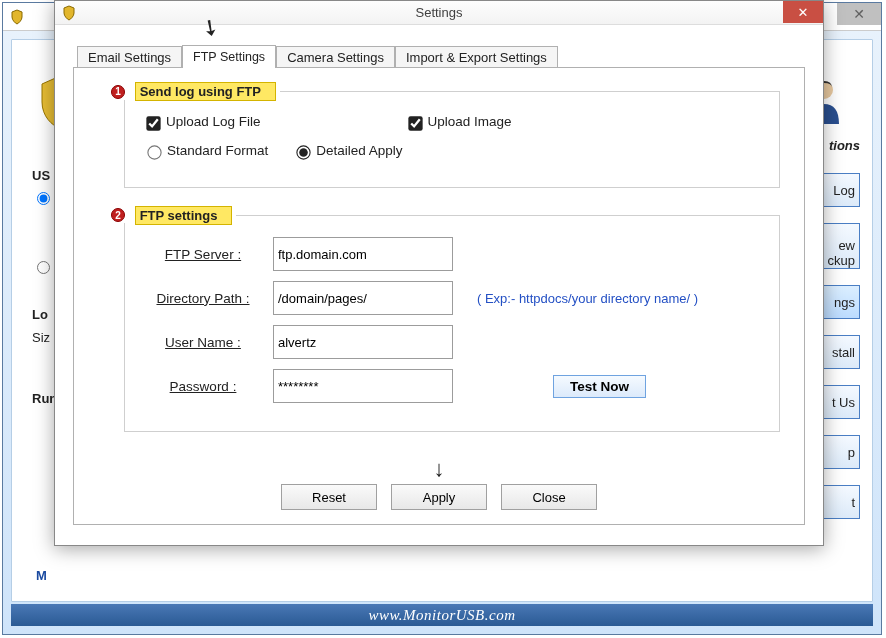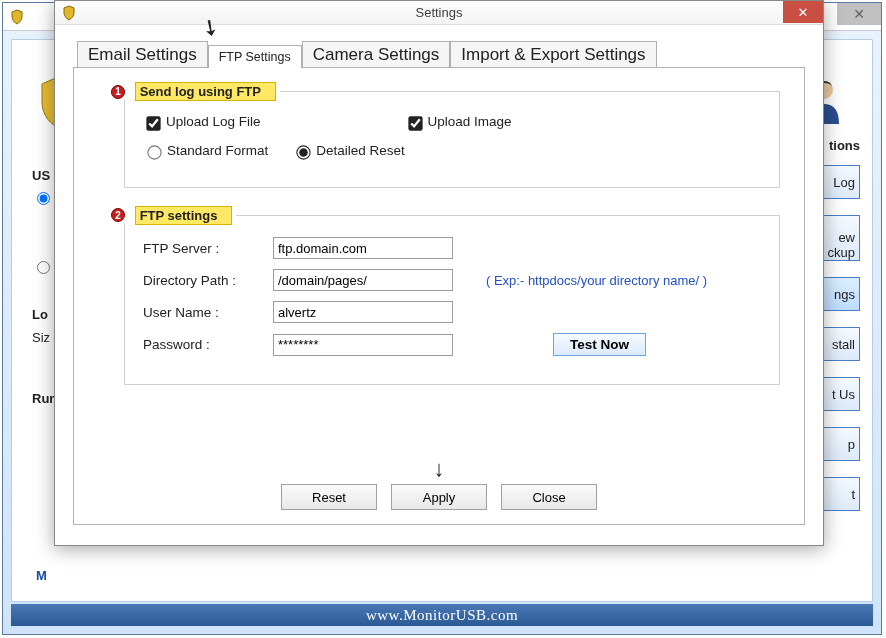--- a/index.html
+++ b/index.html
@@ -92,21 +92,21 @@
   .bg-left label { display: block; font-weight: bold; margin-bottom: 6px; }
   .bg-left .radio { margin-bottom: 50px; }
 
   .bg-right {
     position: absolute;
     right: 12px;
     top: 98px;
     width: 42px;
     overflow: hidden;
   }
-  .bg-right .hdr { font-weight: bold; margin-bottom: 12px; text-align: right; }
+  .bg-right .hdr { font-weight: bold; margin-bottom: 20px; text-align: right; font-style: italic; }
   .bg-right .btn {
     border: 1px solid #4a7ec4;
     background: linear-gradient(#f4f9ff, #dceaf9);
     height: 34px;
     margin-bottom: 16px;
     display: flex; align-items: center; justify-content: flex-end;
     padding-right: 4px;
     font-size: 13px;
   }
   .bg-right .btn.sel {
@@ -122,20 +122,21 @@
   .avatar-right { right: 26px; }
 
   .bottom-bar {
     height: 22px;
     background: linear-gradient(#4a78b5, #2a5a94);
     margin-top: 2px;
     display: flex;
     align-items: center;
     justify-content: center;
     color: #fff;
+    font-style: italic;
     font-family: Georgia, serif;
     font-size: 15px;
     letter-spacing: .5px;
   }
 
   .m-label {
     position: absolute;
     left: 24px;
     bottom: 18px;
     color: #1a4aa0;
@@ -191,21 +192,21 @@
     align-items: flex-end;
     height: 24px;
     margin-left: 4px;
   }
   .tab {
     border: 1px solid #b0b0b0;
     border-bottom: none;
     background: #f5f5f5;
     padding: 3px 10px 3px 10px;
     margin-right: 0px;
-    font-size: 17px;
+    font-size: 13px;
     color: #222;
     position: relative;
     top: 1px;
     white-space: nowrap;
   }
   .tab.active {
     background: #fff;
     z-index: 2;
     padding: 4px 10px 4px 10px;
     font-size: 12.5px;
@@ -258,29 +259,29 @@
     padding: 0 4px;
     margin-left: -36px;
   }
 
   .row { display: flex; align-items: center; margin-bottom: 10px; }
   .chk, .rad { display: flex; align-items: flex-start; margin-right: 24px; font-size: 13.5px; }
   .chk input, .rad input { margin-right: 6px; transform: scale(1.1); accent-color: #222; }
   .upload-image-wrap{ margin-left: 120px; }
 
   .form-row { display: flex; align-items: center; margin-bottom: 10px; }
-  .form-row .lbl { width: 130px; text-align: left; padding-right: 10px; font-size: 13.5px; }
+  .form-row .lbl { width: 130px; text-align: center; padding-right: 10px; font-size: 13.5px; text-decoration: underline; }
   .form-row input[type=text], .form-row input[type=password] {
-    width: 180px; height: 22px;
+    width: 180px; height: 34px;
     border: 1px solid #9c9c9c;
     font-family: inherit; font-size: 13px;
     padding: 0 4px;
     background: #fff;
   }
-  .exp { color: #2450c4; font-size: 13px; margin-left: 33px; }
+  .exp { color: #2450c4; font-size: 13px; margin-left: 24px; }
 
   .testnow {
     margin-left: 100px;
     border: 1px solid #6fa3e0;
     background: linear-gradient(#f5faff,#dceafb);
     padding: 3px 16px;
     font-weight: bold;
     font-size: 13.5px;
     color: #000;
     text-align: center;
@@ -420,21 +421,21 @@
             <span>Upload Image</span>
           </label>
         </div>
         <div class="row">
           <label class="rad">
             <input type="radio" name="fmt" style="">
             <span>Standard Format</span>
           </label>
           <label class="rad">
             <input type="radio" name="fmt" checked="" style="">
-            <span>Detailed Reset</span>
+            <span>Detailed Apply</span>
           </label>
         </div>
       </fieldset>
 
       <fieldset class="group">
         <legend>
           <span class="badge-num">2</span>
           <span class="hilite">FTP settings</span>
         </legend>
         <div class="form-row">

